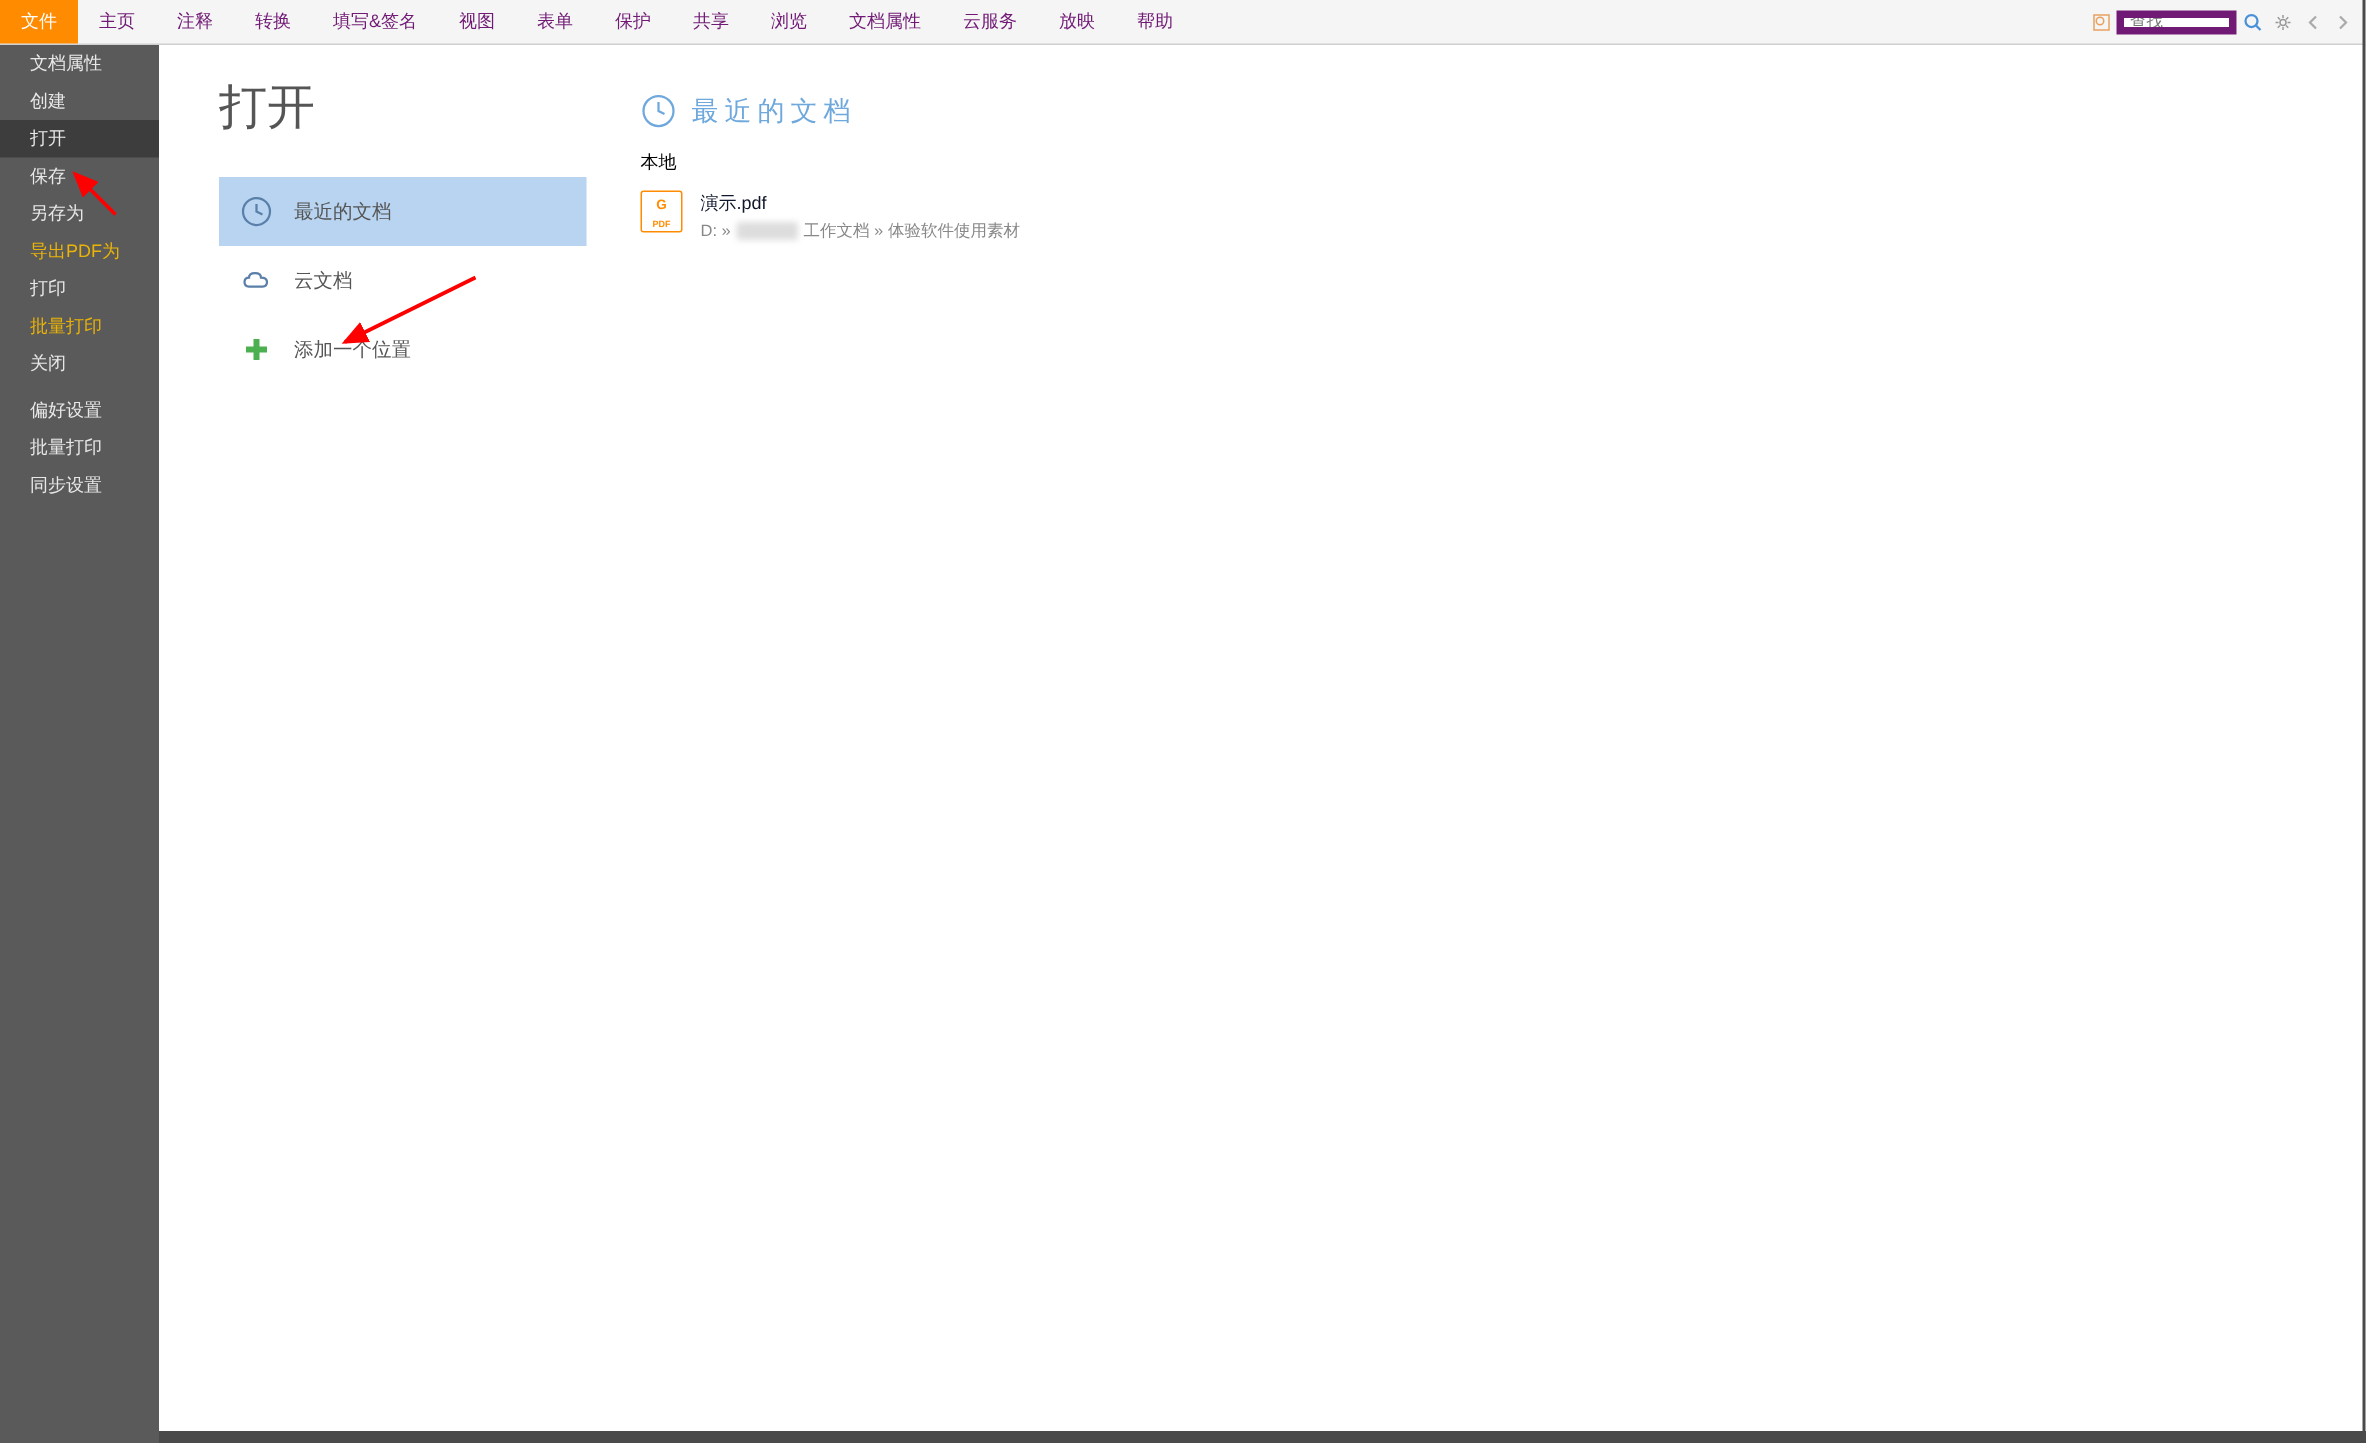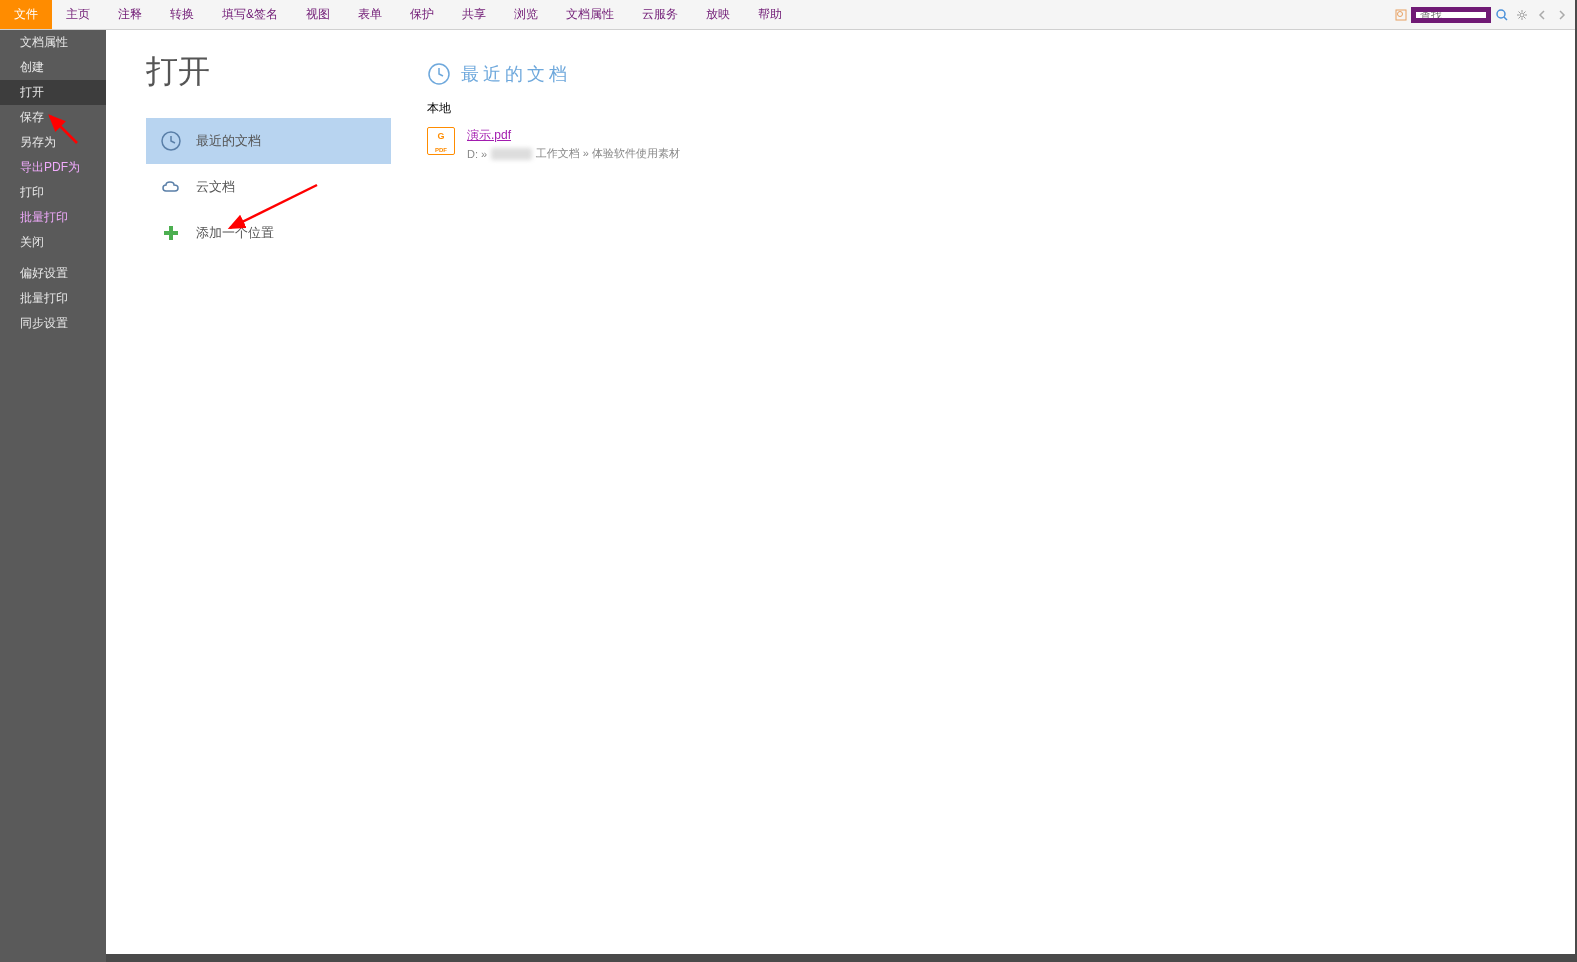--- a/index.html
+++ b/index.html
@@ -12,21 +12,21 @@
     .topbar-right { margin-left: auto; display: flex; align-items: center; gap: 2px; padding-right: 6px; }
     .search-icon-sm { width: 16px; height: 16px; display: flex; align-items: center; justify-content: center; }
     .search-box { width: 80px; height: 16px; border: 5px solid #701a75; background: #fff; font-size: 11px; padding: 0 4px; color: #888; }
     .right-btn { width: 18px; height: 18px; display: flex; align-items: center; justify-content: center; cursor: pointer; color: #888; }
     
     .main { display: flex; height: calc(100vh - 22px); }
     
     .sidebar { width: 106px; background: #5a5a5a; color: #e8e8e8; display: flex; flex-direction: column; }
     .sidebar-item { padding: 4px 20px; cursor: pointer; font-size: 12px; }
     .sidebar-item.active { background: #3d3d3d; }
-    .sidebar-item.disabled { color: #f0abfc; }
+    .sidebar-item.disabled { color: #eab308; }
     .sidebar-gap { height: 6px; }
     
     .open-panel { display: flex; flex: 1; background: #fff; }
     .open-left { width: 285px; padding: 20px 0 0 40px; border-right: none; }
     .open-title { font-size: 32px; font-weight: 300; color: #555; margin-bottom: 24px; }
     .open-options { display: flex; flex-direction: column; }
     .open-option { display: flex; align-items: center; gap: 14px; padding: 12px 14px; cursor: pointer; color: #555; }
     .open-option.active { background: #b8d4f0; }
     .open-option-icon { width: 22px; height: 22px; display: flex; align-items: center; justify-content: center; }
     .open-option-label { font-size: 13px; }
@@ -35,21 +35,21 @@
     
     .open-right { flex: 1; padding: 32px 0 0 36px; position: relative; }
     .recent-header { display: flex; align-items: center; gap: 10px; margin-bottom: 14px; }
     .recent-title { font-size: 18px; color: #6ea8dc; letter-spacing: 4px; }
     .section-label { font-size: 12px; color: #000000; margin-bottom: 4px; }
     .file-item { display: flex; align-items: flex-start; gap: 12px; padding: 6px 0; cursor: pointer; }
     .file-icon { width: 28px; height: 28px; border: 1.5px solid #ff8c00; border-radius: 2px; display: flex; flex-direction: column; align-items: center; justify-content: center; position: relative; }
     .file-icon-top { position: absolute; top: 3px; font-size: 9px; color: #ff8c00; font-weight: bold; }
     .file-icon-text { position: absolute; bottom: 1px; font-size: 6px; color: #ff8c00; font-weight: bold; }
     .file-info { display: flex; flex-direction: column; gap: 2px; }
-    .file-name { font-size: 12px; color: #a21caf; text-decoration: underline; }
+    .file-name { font-size: 12px; color: #0f172a; }
     .file-path { font-size: 11px; color: #888; display: flex; align-items: center; gap: 4px; }
     .file-path-blur { filter: blur(2px); background: #ddd; color: transparent; border-radius: 2px; padding: 0 12px; }
     
     .bottom-strip { position: fixed; bottom: 0; left: 106px; right: 0; height: 8px; background: #4a4a4a; }
     .right-border { position: fixed; top: 0; right: 0; width: 2px; height: 100%; background: #4a4a4a; }
     
     svg { display: block; }
   </style>
 </head>
 <body>

